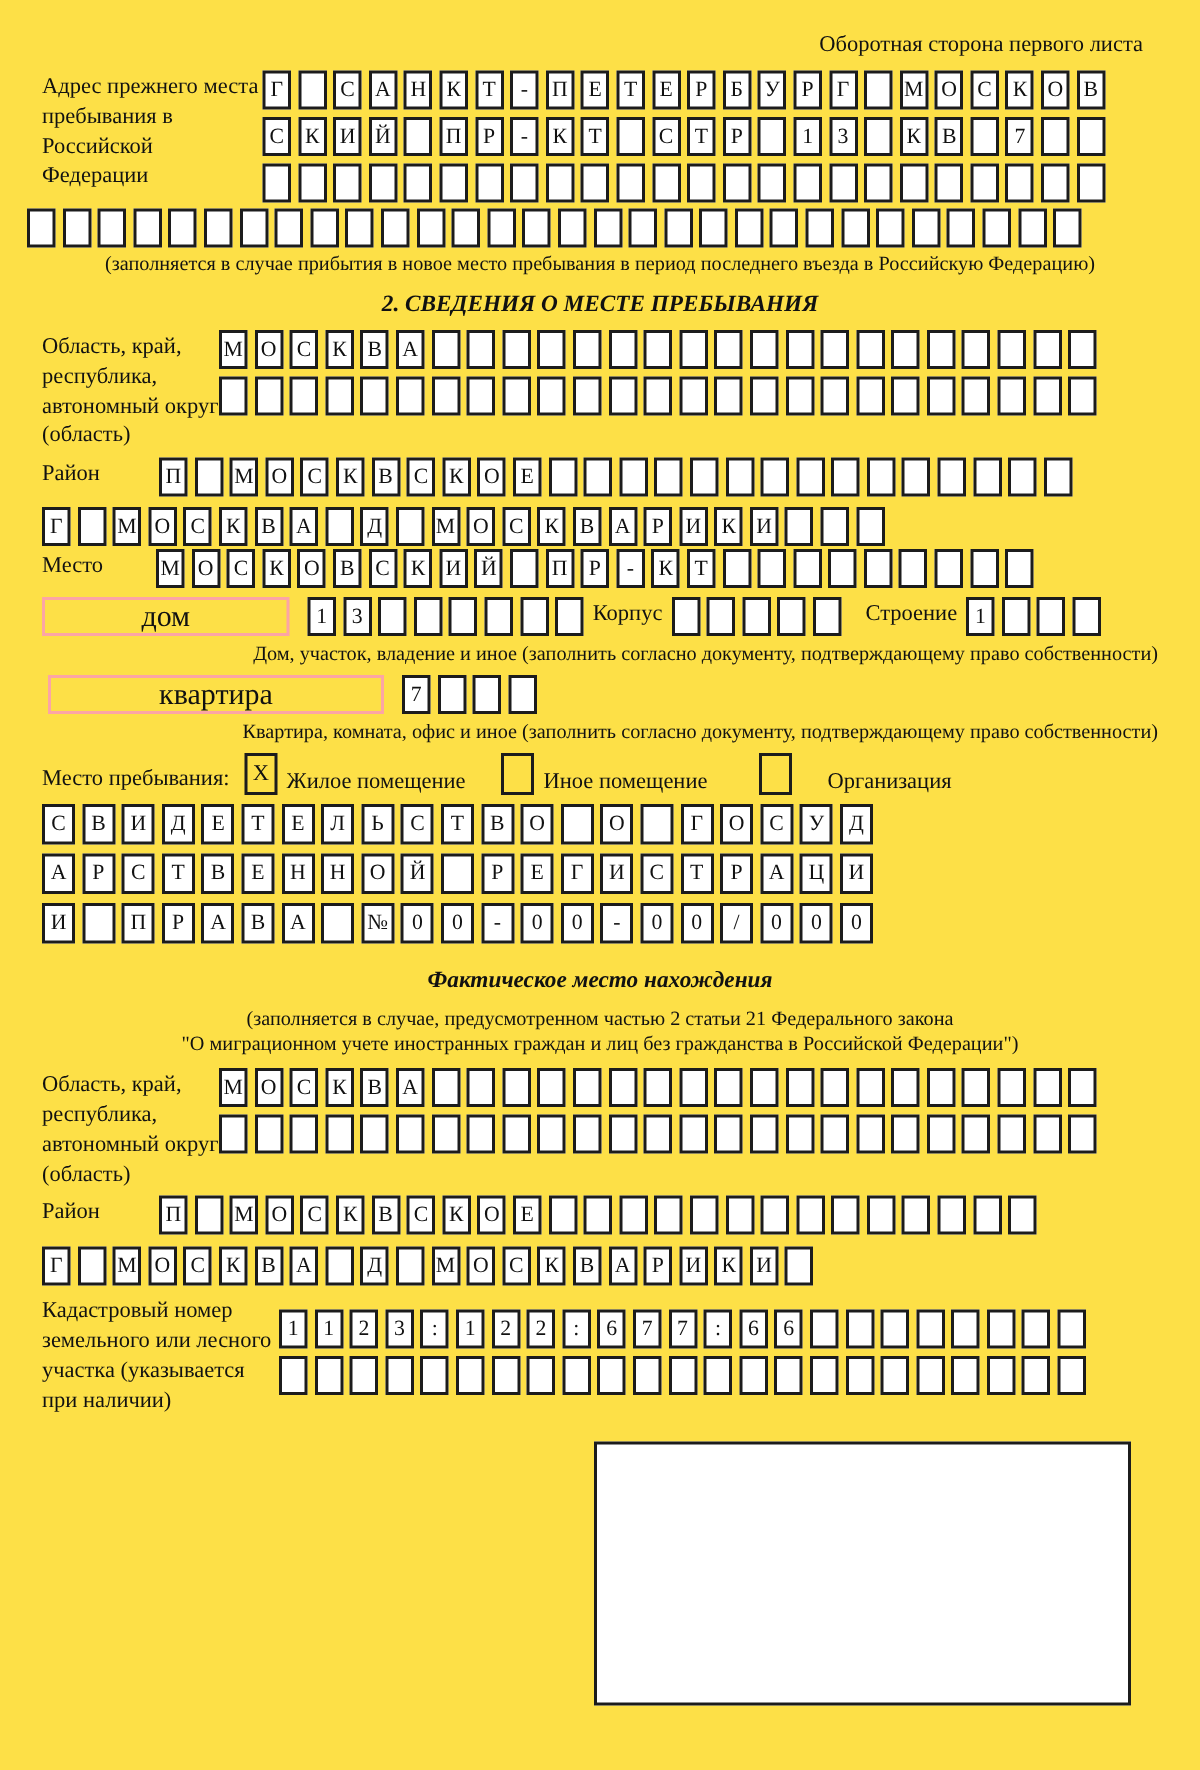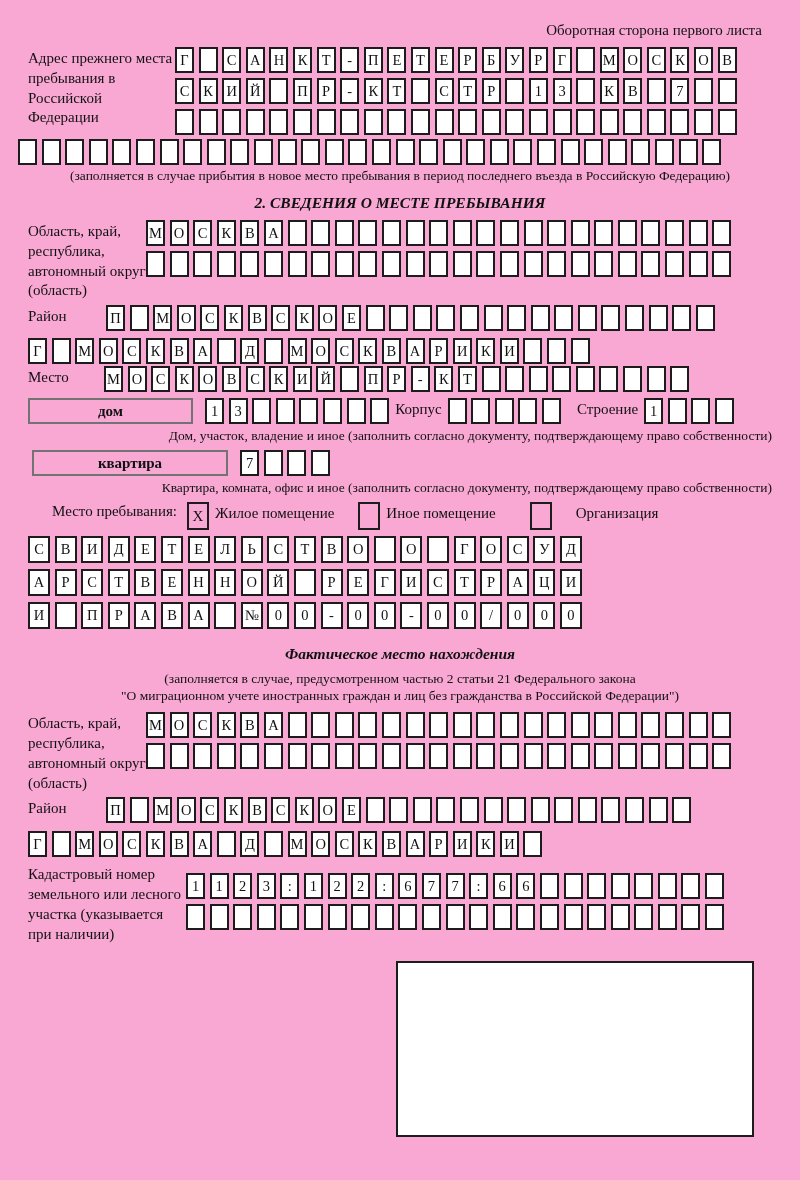--- a/index.html
+++ b/index.html
@@ -1,37 +1,37 @@
 <!DOCTYPE html>
 <html><head>
 <meta charset="utf-8">
 <style>
   html,body{margin:0;padding:0;background:#fff;}
   .page{
     width:800px;height:1180px;box-sizing:border-box;position:relative;
     font-family:"Liberation Serif","DejaVu Serif",serif;color:#111;
-    padding:10px 28px 0 28px;overflow:hidden;background:#f9a8d4;
+    padding:10px 28px 0 28px;overflow:hidden;background:#fde047;
   }
   .hdr{ text-align:right; font-size:15px; padding:12px 10px 0 0;}
   .field{display:flex;align-items:flex-start;}
   .flabel{font-size:15px;line-height:1.32;flex-shrink:0;padding-top:2px;}
   .gridcol{display:flex;flex-direction:column;gap:5px;}
   .cellrow{display:flex;gap:4.6px;}
   .cell{
     width:19px;height:26px;box-sizing:border-box;border:2px solid #1c1c1c;
     display:flex;align-items:center;justify-content:center;
     font-size:14.5px;flex-shrink:0;background:#fff;
   }
   .cell.wide{width:22px;height:27px;}
   .note{font-size:13.5px;text-align:center;margin:3px 0 0 0;}
   .note-left{font-size:13.5px;text-align:right;margin:4px 0 6px 2px;}
   .sect-title{font-size:15.5px;font-weight:bold;text-align:center;margin:10px 0 8px 0;font-style:italic;}
   .labelbox{
-    box-sizing:border-box;border:2px solid #737373;height:26px;
-    display:flex;align-items:center;justify-content:center;font-size:15px;flex-shrink:0;font-weight:bold;
+    box-sizing:border-box;border:2px solid #fca5a5;height:26px;
+    display:flex;align-items:center;justify-content:center;font-size:20px;flex-shrink:0;
   }
   .inline-lbl{font-size:15px;padding:3px 6px 0 6px;white-space:nowrap;}
   .chkbox{
     width:22px;height:28px;box-sizing:border-box;border:2px solid #1c1c1c;
     display:flex;align-items:center;justify-content:center;font-size:15px;flex-shrink:0;
   }
   .stamp-box{border:2px solid #1c1c1c;box-sizing:border-box;background:#fff;}
   .mt2{margin-top:2px}.mt4{margin-top:4px}.mt6{margin-top:6px}.mt8{margin-top:8px}
 </style>
 </head>
@@ -336,31 +336,31 @@
     <div class="cellrow">
         <div class="cell">1</div>
         <div class="cell"></div>
         <div class="cell"></div>
         <div class="cell"></div>
       </div>
   </div>
   <div class="note-left">Дом, участок, владение и иное (заполнить согласно документу, подтверждающему право собственности)</div>
 
   <div class="field">
-    <div class="labelbox" style="width:196px;margin-left:4px">квартира</div>
+    <div class="labelbox" style="width:224px;margin-left:4px">квартира</div>
     <div class="cellrow" style="margin-left:12px">
         <div class="cell">7</div>
         <div class="cell"></div>
         <div class="cell"></div>
         <div class="cell"></div>
       </div>
   </div>
   <div class="note-left">Квартира, комната, офис и иное (заполнить согласно документу, подтверждающему право собственности)</div>
 
-  <div class="field" style="align-items:flex-start;margin-left:24px;">
+  <div class="field" style="align-items:flex-end;">
     <div class="flabel" style="padding-top:0">Место пребывания:</div>
     <div class="chkbox" style="margin-left:10px">X</div>
     <div class="inline-lbl">Жилое помещение</div>
     <div class="chkbox" style="margin-left:18px"></div>
     <div class="inline-lbl">Иное помещение</div>
     <div class="chkbox" style="margin-left:28px"></div>
     <div class="inline-lbl" style="padding-left:24px">Организация</div>
   </div>
 
   <div class="field mt6">

